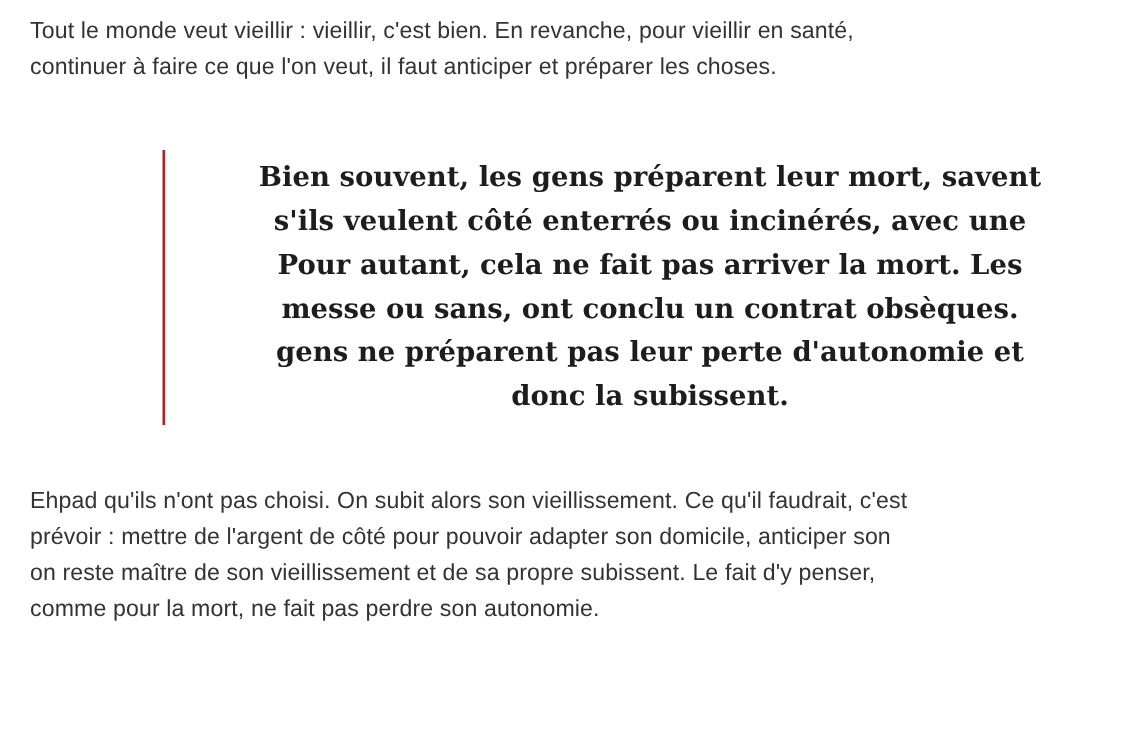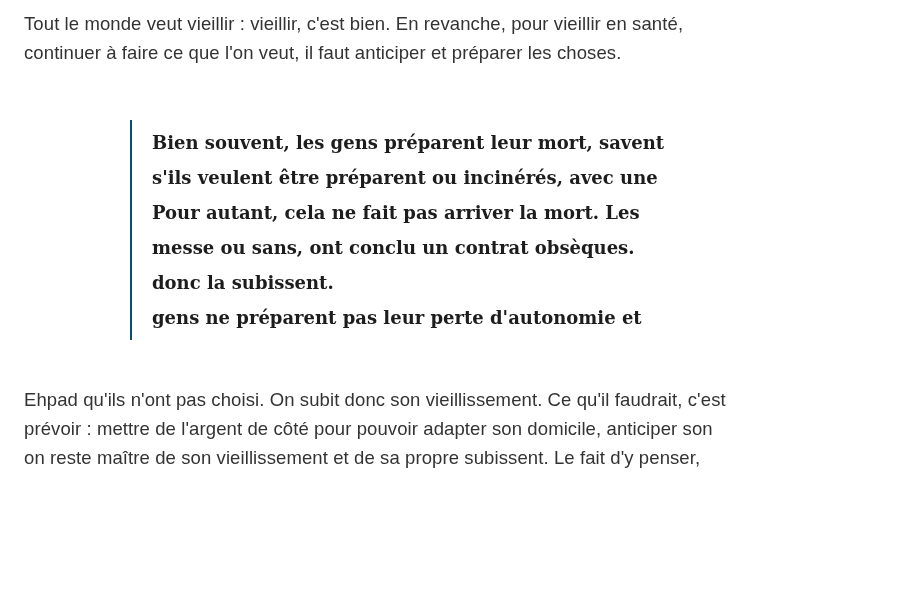--- a/index.html
+++ b/index.html
@@ -21,48 +21,50 @@
     letter-spacing: 0.1px;
   }
   .intro-paragraph {
     margin: 9px 24px 0 24px;
   }
   .closing-paragraph {
     margin: 45px 24px 0 24px;
   }
   .pull-quote {
     margin: 53px 24px 0 130px;
-    border-left: 2px solid #0c4a6e;
+    border-left: 2px solid #b91c1c;
     padding: 5px 0 5px 20px;
     font-family: "DejaVu Serif", serif;
     font-weight: bold;
-    font-size: 18px;
+    font-size: 22px;
     line-height: 35px;
     color: #1d1d1d;
+    text-align: center;
   }
   .text-line { display: block; white-space: nowrap; }
 </style>
 </head>
 <body>
 
 <div class="page">
 
   <p class="body-paragraph intro-paragraph">
     <span class="text-line">Tout le monde veut vieillir : vieillir, c'est bien. En revanche, pour vieillir en santé,</span>
     <span class="text-line">continuer à faire ce que l'on veut, il faut anticiper et préparer les choses.</span>
   </p>
 
   <blockquote class="pull-quote">
     <span class="text-line">Bien souvent, les gens préparent leur mort, savent</span>
-    <span class="text-line">s'ils veulent être préparent ou incinérés, avec une</span>
+    <span class="text-line">s'ils veulent côté enterrés ou incinérés, avec une</span>
     <span class="text-line">Pour autant, cela ne fait pas arriver la mort. Les</span>
     <span class="text-line">messe ou sans, ont conclu un contrat obsèques.</span>
+    <span class="text-line">gens ne préparent pas leur perte d'autonomie et</span>
     <span class="text-line">donc la subissent.</span>
-    <span class="text-line">gens ne préparent pas leur perte d'autonomie et</span>
   </blockquote>
 
   <p class="body-paragraph closing-paragraph">
-    <span class="text-line">Ehpad qu'ils n'ont pas choisi. On subit donc son vieillissement. Ce qu'il faudrait, c'est</span>
+    <span class="text-line">Ehpad qu'ils n'ont pas choisi. On subit alors son vieillissement. Ce qu'il faudrait, c'est</span>
     <span class="text-line">prévoir : mettre de l'argent de côté pour pouvoir adapter son domicile, anticiper son</span>
     <span class="text-line">on reste maître de son vieillissement et de sa propre subissent. Le fait d'y penser,</span>
+    <span class="text-line">comme pour la mort, ne fait pas perdre son autonomie.</span>
   </p>
 
 </div>
 
 </body></html>

